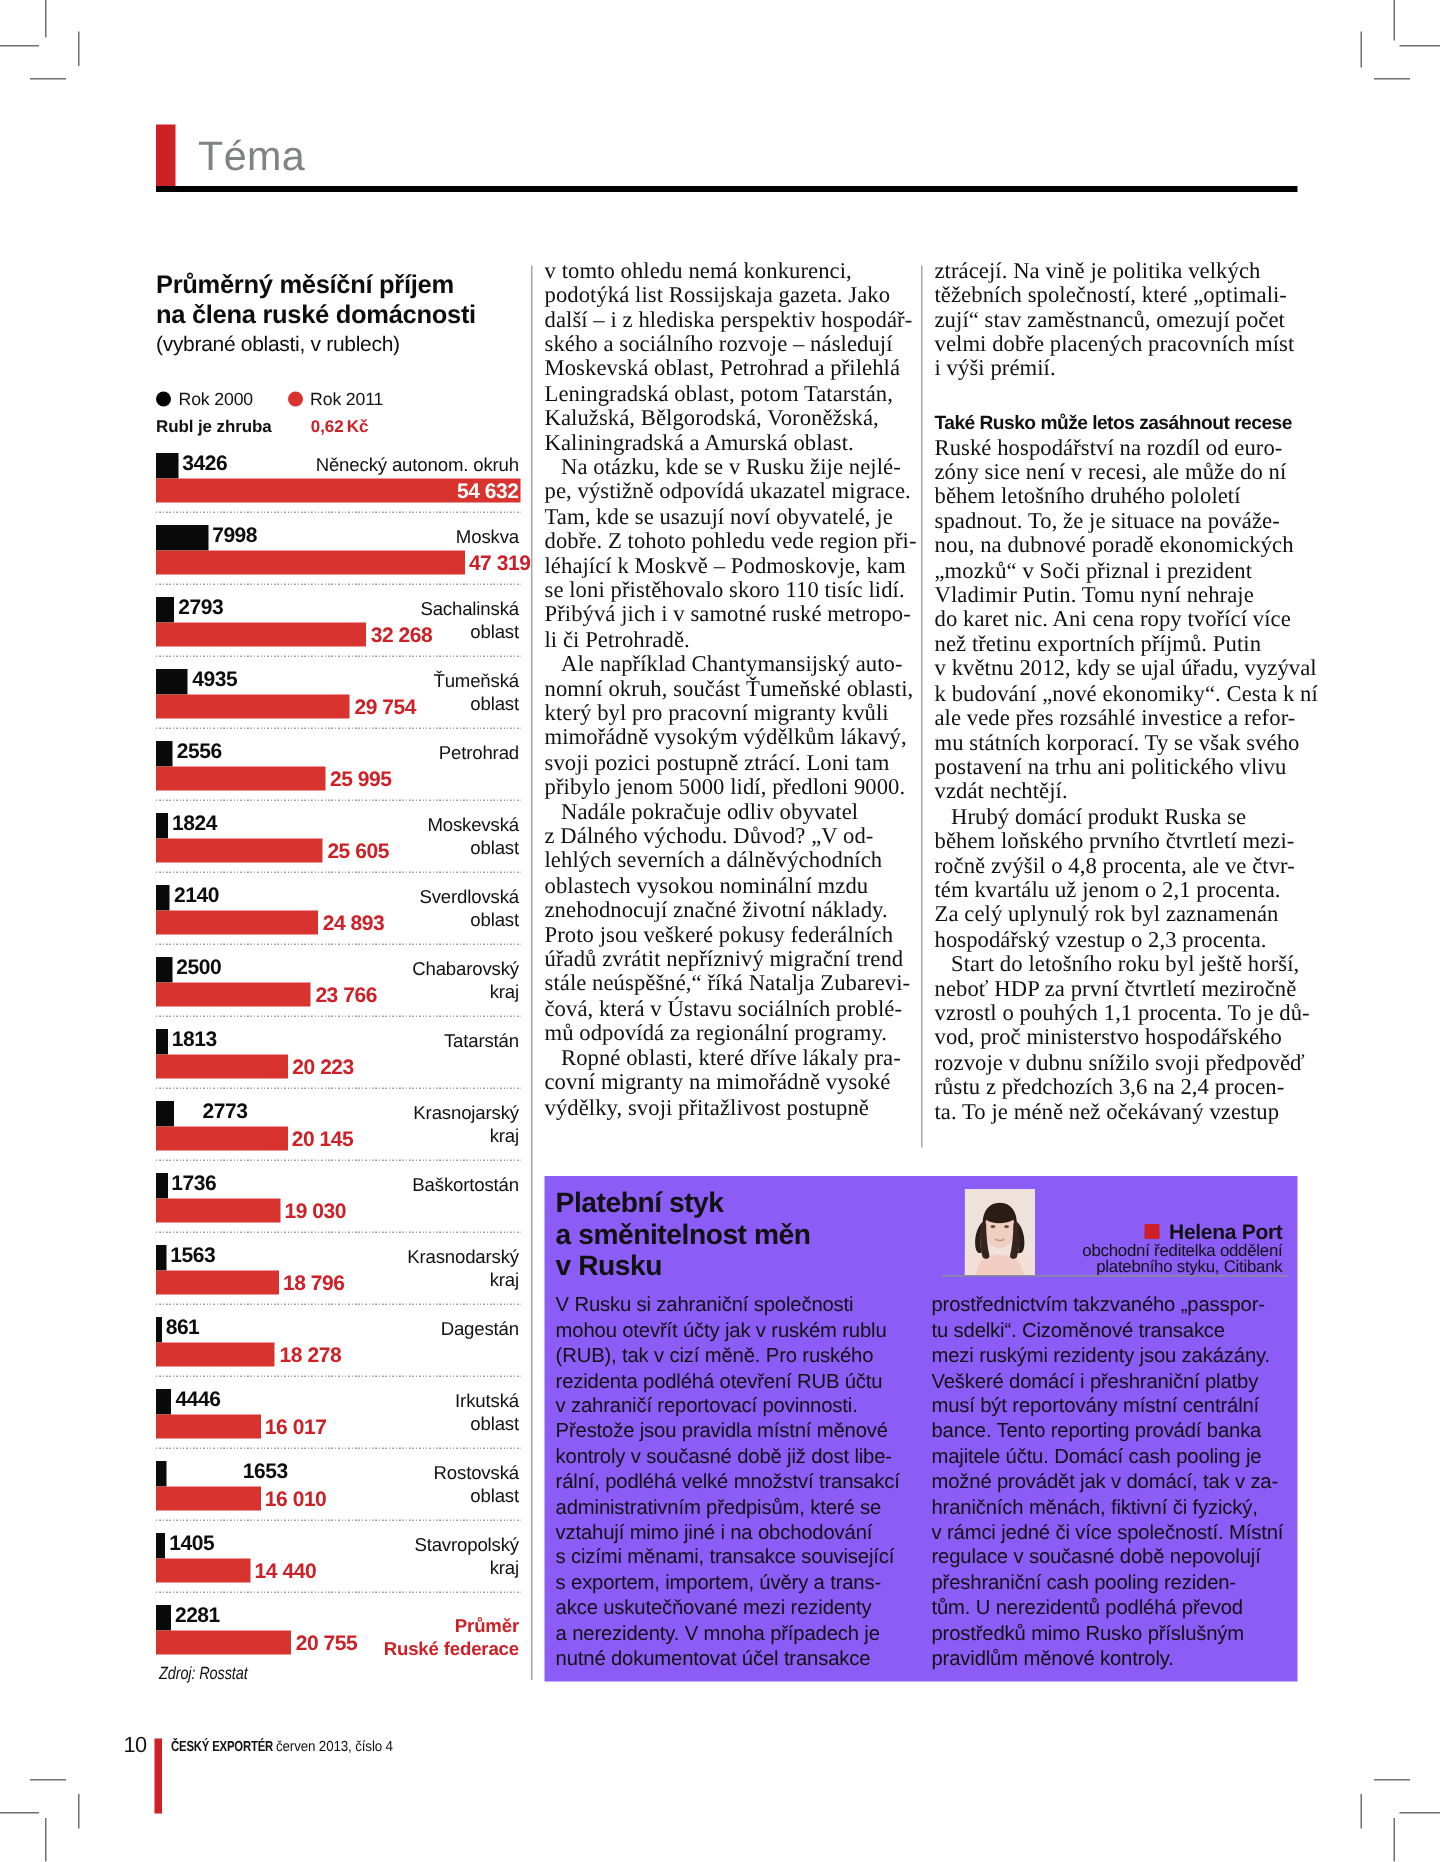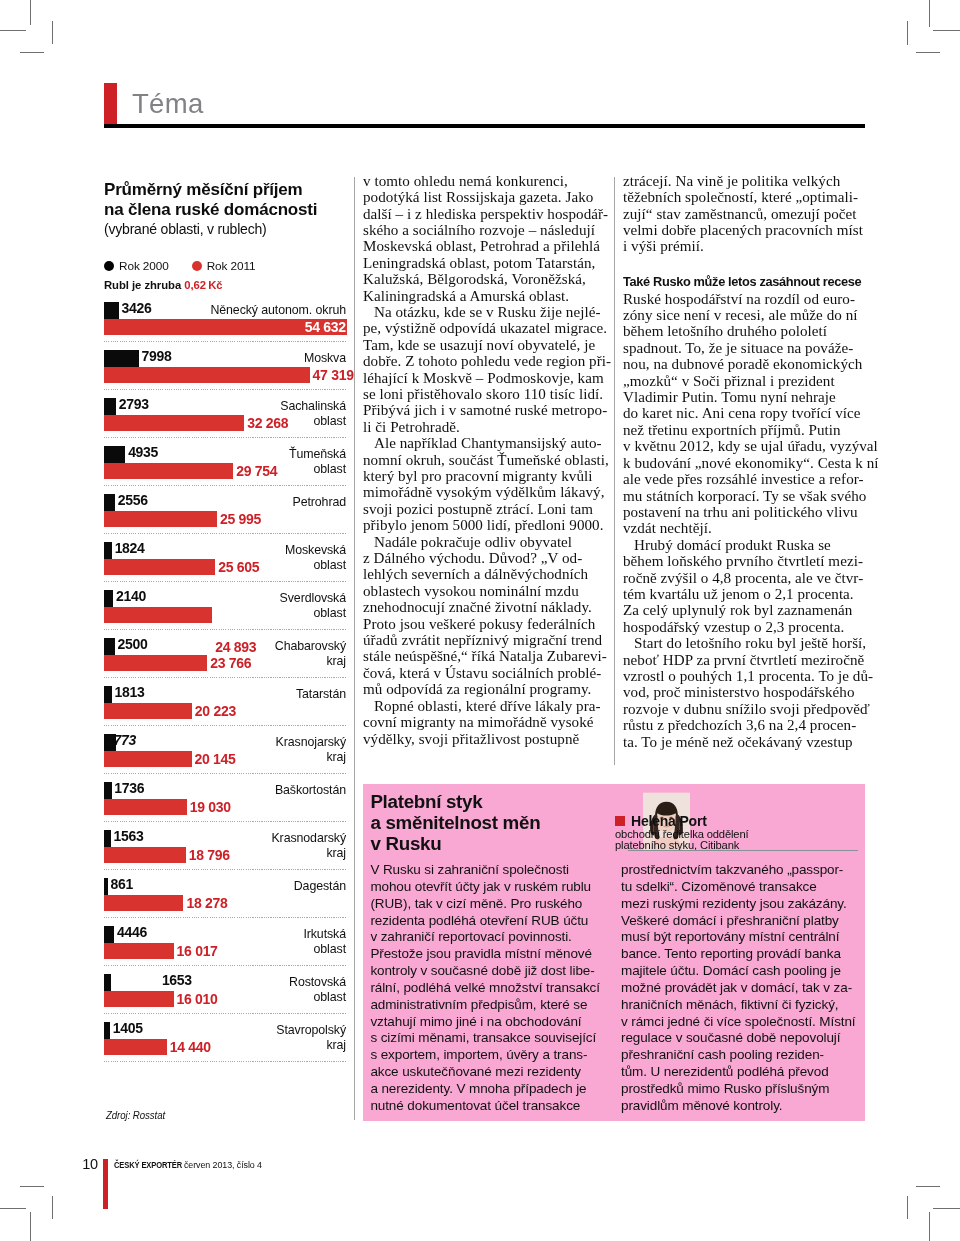--- a/index.html
+++ b/index.html
@@ -21,21 +21,21 @@
 
   
   #chart{position:absolute;left:104px;top:179.5px;width:243px;}
   #ch-title{font-weight:700;font-size:17px;line-height:20.3px;color:#0d0d0d;letter-spacing:-0.2px;}
   #ch-sub{font-weight:400;font-size:14px;line-height:19.5px;color:#0d0d0d;letter-spacing:-0.2px;margin-top:-0.5px;}
   #ch-legend{position:absolute;left:0;top:79px;display:flex;align-items:center;
              font-size:11.8px;font-weight:400;color:#111;letter-spacing:-0.1px;}
   #ch-legend .dot{width:10px;height:10px;border-radius:50%;display:inline-block;margin-right:5px;}
   #ch-legend .item{display:flex;align-items:center;}
   #ch-note{position:absolute;left:0;top:99.5px;font-size:11.3px;font-weight:700;color:#111;letter-spacing:-0.05px;}
-  #ch-note .kc{color:#ce2027;}
+  #ch-note .kc{color:#ce2027;margin-left:23px;}
   #ch-rows{position:absolute;left:0;top:122.5px;width:243px;}
   .row{position:relative;height:48px;}
   .bar-b{position:absolute;left:0;top:0;height:17px;background:#0a0a0a;}
   .bar-r{position:absolute;left:0;top:17px;height:16px;background:#d8332f;}
   .v0{position:absolute;top:-1.8px;font-weight:700;font-size:14px;line-height:16.5px;color:#0d0d0d;letter-spacing:-0.3px;}
   .v1{position:absolute;top:17.3px;font-weight:700;font-size:14px;line-height:16.5px;color:#ce2027;letter-spacing:-0.3px;}
   .v1.inside{color:#fff;}
   .cat{position:absolute;right:1px;top:1.2px;text-align:right;font-size:12.4px;line-height:14.4px;color:#111;letter-spacing:-0.1px;}
   .cat.hl{color:#ce2027;font-weight:700;top:7.2px;}
   .sep{position:absolute;left:0;width:243px;height:1px;background-image:repeating-linear-gradient(to right,#a8a8a8 0 1px,transparent 1px 2.25px);}
@@ -47,29 +47,29 @@
           font-size:15.1px;line-height:16.4px;color:#111;letter-spacing:0.05px;}
   #col-mid{left:363px;width:243px;}
   #col-right{left:623px;width:243px;}
   .para{margin:0;}
   .ln{white-space:nowrap;}
   .ln.ind{padding-left:11px;}
   .subhead{font-family:"Liberation Sans",sans-serif;font-weight:700;font-size:12.8px;
            line-height:16.4px;color:#111;letter-spacing:-0.35px;margin-top:19.5px;white-space:nowrap;}
 
   
-  #infobox{position:absolute;left:363px;top:784px;width:502px;height:337px;background:#f9a8d4;}
+  #infobox{position:absolute;left:363px;top:784px;width:502px;height:337px;background:#8b5cf6;}
   #ib-title{position:absolute;left:7.4px;top:6.5px;font-weight:700;font-size:18.8px;
             line-height:21.2px;color:#111;letter-spacing:-0.3px;}
   .ibcol{position:absolute;font-family:"Liberation Sans",sans-serif;font-size:13.5px;
          line-height:16.85px;color:#111;letter-spacing:-0.1px;}
   #ib-left{left:7.4px;top:78px;width:250px;}
   #ib-right{left:258px;top:78px;width:250px;}
   #ib-photo{position:absolute;left:279.5px;top:8px;width:47px;height:58.5px;overflow:hidden;}
-  #ib-author-txt{position:absolute;left:252px;top:28.5px;width:240px;text-align:left;}
+  #ib-author-txt{position:absolute;left:252px;top:28.5px;width:240px;text-align:right;}
   #ib-name-row{font-weight:700;font-size:14px;line-height:17px;color:#111;letter-spacing:-0.2px;}
   #ib-bullet{display:inline-block;width:10px;height:10px;background:#ce2027;margin-right:6px;vertical-align:0px;}
   #ib-role{font-size:11.2px;line-height:11.1px;color:#111;letter-spacing:-0.15px;margin-top:-0.5px;}
   #ib-author-rule{position:absolute;left:264.6px;top:66.4px;width:230px;height:1px;background:#8a9097;}
 
   
   #footer{position:absolute;left:0;top:0;width:960px;height:1241px;}
   #ft-num{position:absolute;left:82.3px;top:1155.5px;font-size:14.5px;line-height:16px;color:#111;letter-spacing:-0.3px;}
   #ft-bar{position:absolute;left:103.3px;top:1158.7px;width:5.2px;height:50.3px;background:#ce2027;}
   #ft-brand{position:absolute;left:114.2px;top:1159px;font-weight:700;font-size:9.7px;line-height:11px;
@@ -186,21 +186,21 @@
           <div class="cat">
             <div>Moskevská</div>
             <div>oblast</div>
           </div>
           <div class="sep" style="top: 38.8px;"></div>
         </div>
         <div class="row">
           <div class="bar-b" style="width: 9.3px;"></div>
           <div class="bar-r" style="width: 108.16px;"></div>
           <div class="v0" style="left: 12px;">2140</div>
-          <div class="v1" style="left: 111.16px; margin-top: 32px;">24&nbsp;893</div>
+          <div class="v1" style="left: 111.16px;">24&nbsp;893</div>
           <div class="cat">
             <div>Sverdlovská</div>
             <div>oblast</div>
           </div>
           <div class="sep" style="top: 38.8px;"></div>
         </div>
         <div class="row">
           <div class="bar-b" style="width: 10.86px;"></div>
           <div class="bar-r" style="width: 103.26px;"></div>
           <div class="v0" style="left: 13.56px;">2500</div>
@@ -217,21 +217,21 @@
           <div class="v0" style="left: 10.58px;">1813</div>
           <div class="v1" style="left: 90.87px;">20&nbsp;223</div>
           <div class="cat">
             <div>Tatarstán</div>
           </div>
           <div class="sep" style="top: 38.8px;"></div>
         </div>
         <div class="row">
           <div class="bar-b" style="width: 12.05px;"></div>
           <div class="bar-r" style="width: 87.53px;"></div>
-          <div class="v0" style="left: 2px; font-style: italic;">2773</div>
+          <div class="v0" style="left: 31px;">2773</div>
           <div class="v1" style="left: 90.53px;">20&nbsp;145</div>
           <div class="cat">
             <div>Krasnojarský</div>
             <div>kraj</div>
           </div>
           <div class="sep" style="top: 38.8px;"></div>
         </div>
         <div class="row">
           <div class="bar-b" style="width: 7.54px;"></div>
           <div class="bar-r" style="width: 82.69px;"></div>
@@ -288,20 +288,30 @@
         <div class="row">
           <div class="bar-b" style="width: 6.1px;"></div>
           <div class="bar-r" style="width: 62.74px;"></div>
           <div class="v0" style="left: 8.8px;">1405</div>
           <div class="v1" style="left: 65.74px;">14&nbsp;440</div>
           <div class="cat">
             <div>Stavropolský</div>
             <div>kraj</div>
           </div>
           <div class="sep" style="top: 38.8px;"></div>
+        </div>
+        <div class="row">
+          <div class="bar-b" style="width: 9.91px;"></div>
+          <div class="bar-r" style="width: 90.18px;"></div>
+          <div class="v0" style="left: 12.61px;">2281</div>
+          <div class="v1" style="left: 93.18px;">20&nbsp;755</div>
+          <div class="cat hl">
+            <div>Průměr</div>
+            <div>Ruské federace</div>
+          </div>
         </div>
       </div>
   </div>
   <div id="ch-src">Zdroj: Rosstat</div>
 
   <div class="artcol" id="col-mid">
       <div class="para">
         <div class="ln">v tomto ohledu nemá konkurenci,</div>
         <div class="ln">podotýká list Rossijskaja gazeta. Jako</div>
         <div class="ln">další – i z hlediska perspektiv hospodář-</div>

